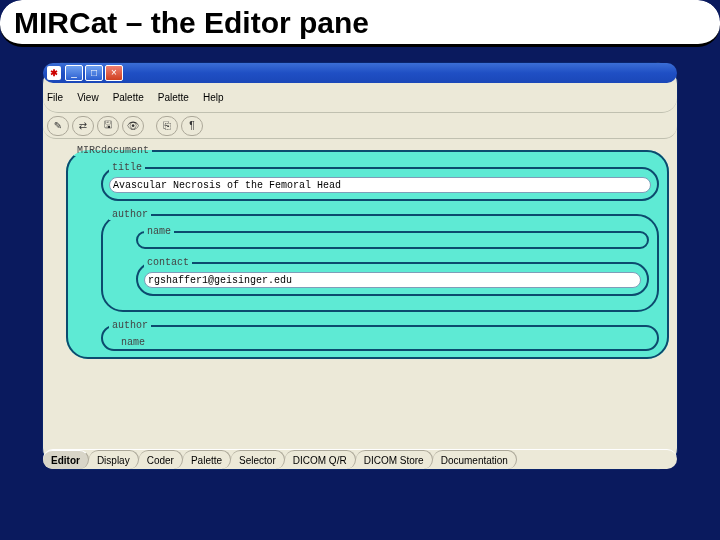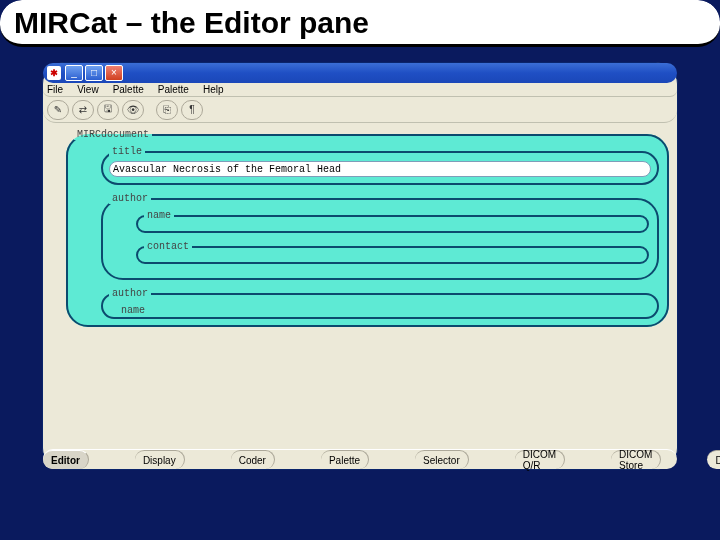--- a/index.html
+++ b/index.html
@@ -50,21 +50,21 @@
     background: linear-gradient(#6fa1f0, #2c5fd0);
     border: 1px solid #fff;
     border-radius: 2px;
     color: #fff;
     font-size: 10px; line-height: 12px;
     text-align: center;
     display: flex; align-items: center; justify-content: center;
   }
   .win-btn.close { background: linear-gradient(#f08070, #d04020); }
   .menubar {
-    height: 14px;
+    height: 30px;
     background: #ece9d8;
     display: flex;
     align-items: center;
     padding: 0 4px;
     font-size: 10px;
     border-bottom: 1px solid #c0c0b0;
     color: #000;
   }
   .menubar span { margin-right: 14px; }
   .toolbar {
@@ -120,21 +120,20 @@
     padding: 1px 3px;
     color: #000;
   }
   .bottom-tabs {
     height: 20px;
     background: #ece9d8;
     border-top: 1px solid #fff;
     display: flex;
     align-items: stretch;
     font-size: 10px;
-    gap: 46px;
   }
   .bottom-tab {
     padding: 3px 8px;
     border-right: 1px solid #aca899;
     border-top: 1px solid #aca899;
     background: #ece9d8;
     color: #000;
     display: flex; align-items: center;
   }
   .bottom-tab.active {
@@ -190,20 +189,21 @@
 
 
         <fieldset class="group">
           <legend>author</legend>
           <div class="nested">
             <fieldset class="group">
               <legend>name</legend>
             </fieldset>
             <fieldset class="group">
               <legend>contact</legend>
+              <input class="text-input" value="rgshaffer1@geisinger.edu" style="">
             </fieldset>
           </div>
         </fieldset>
 
         <fieldset class="group" style="margin-bottom:0;padding-bottom:0;">
           <legend>author</legend>
           <div class="nested">
             <div class="field-label">name</div>
           </div>
         </fieldset>

